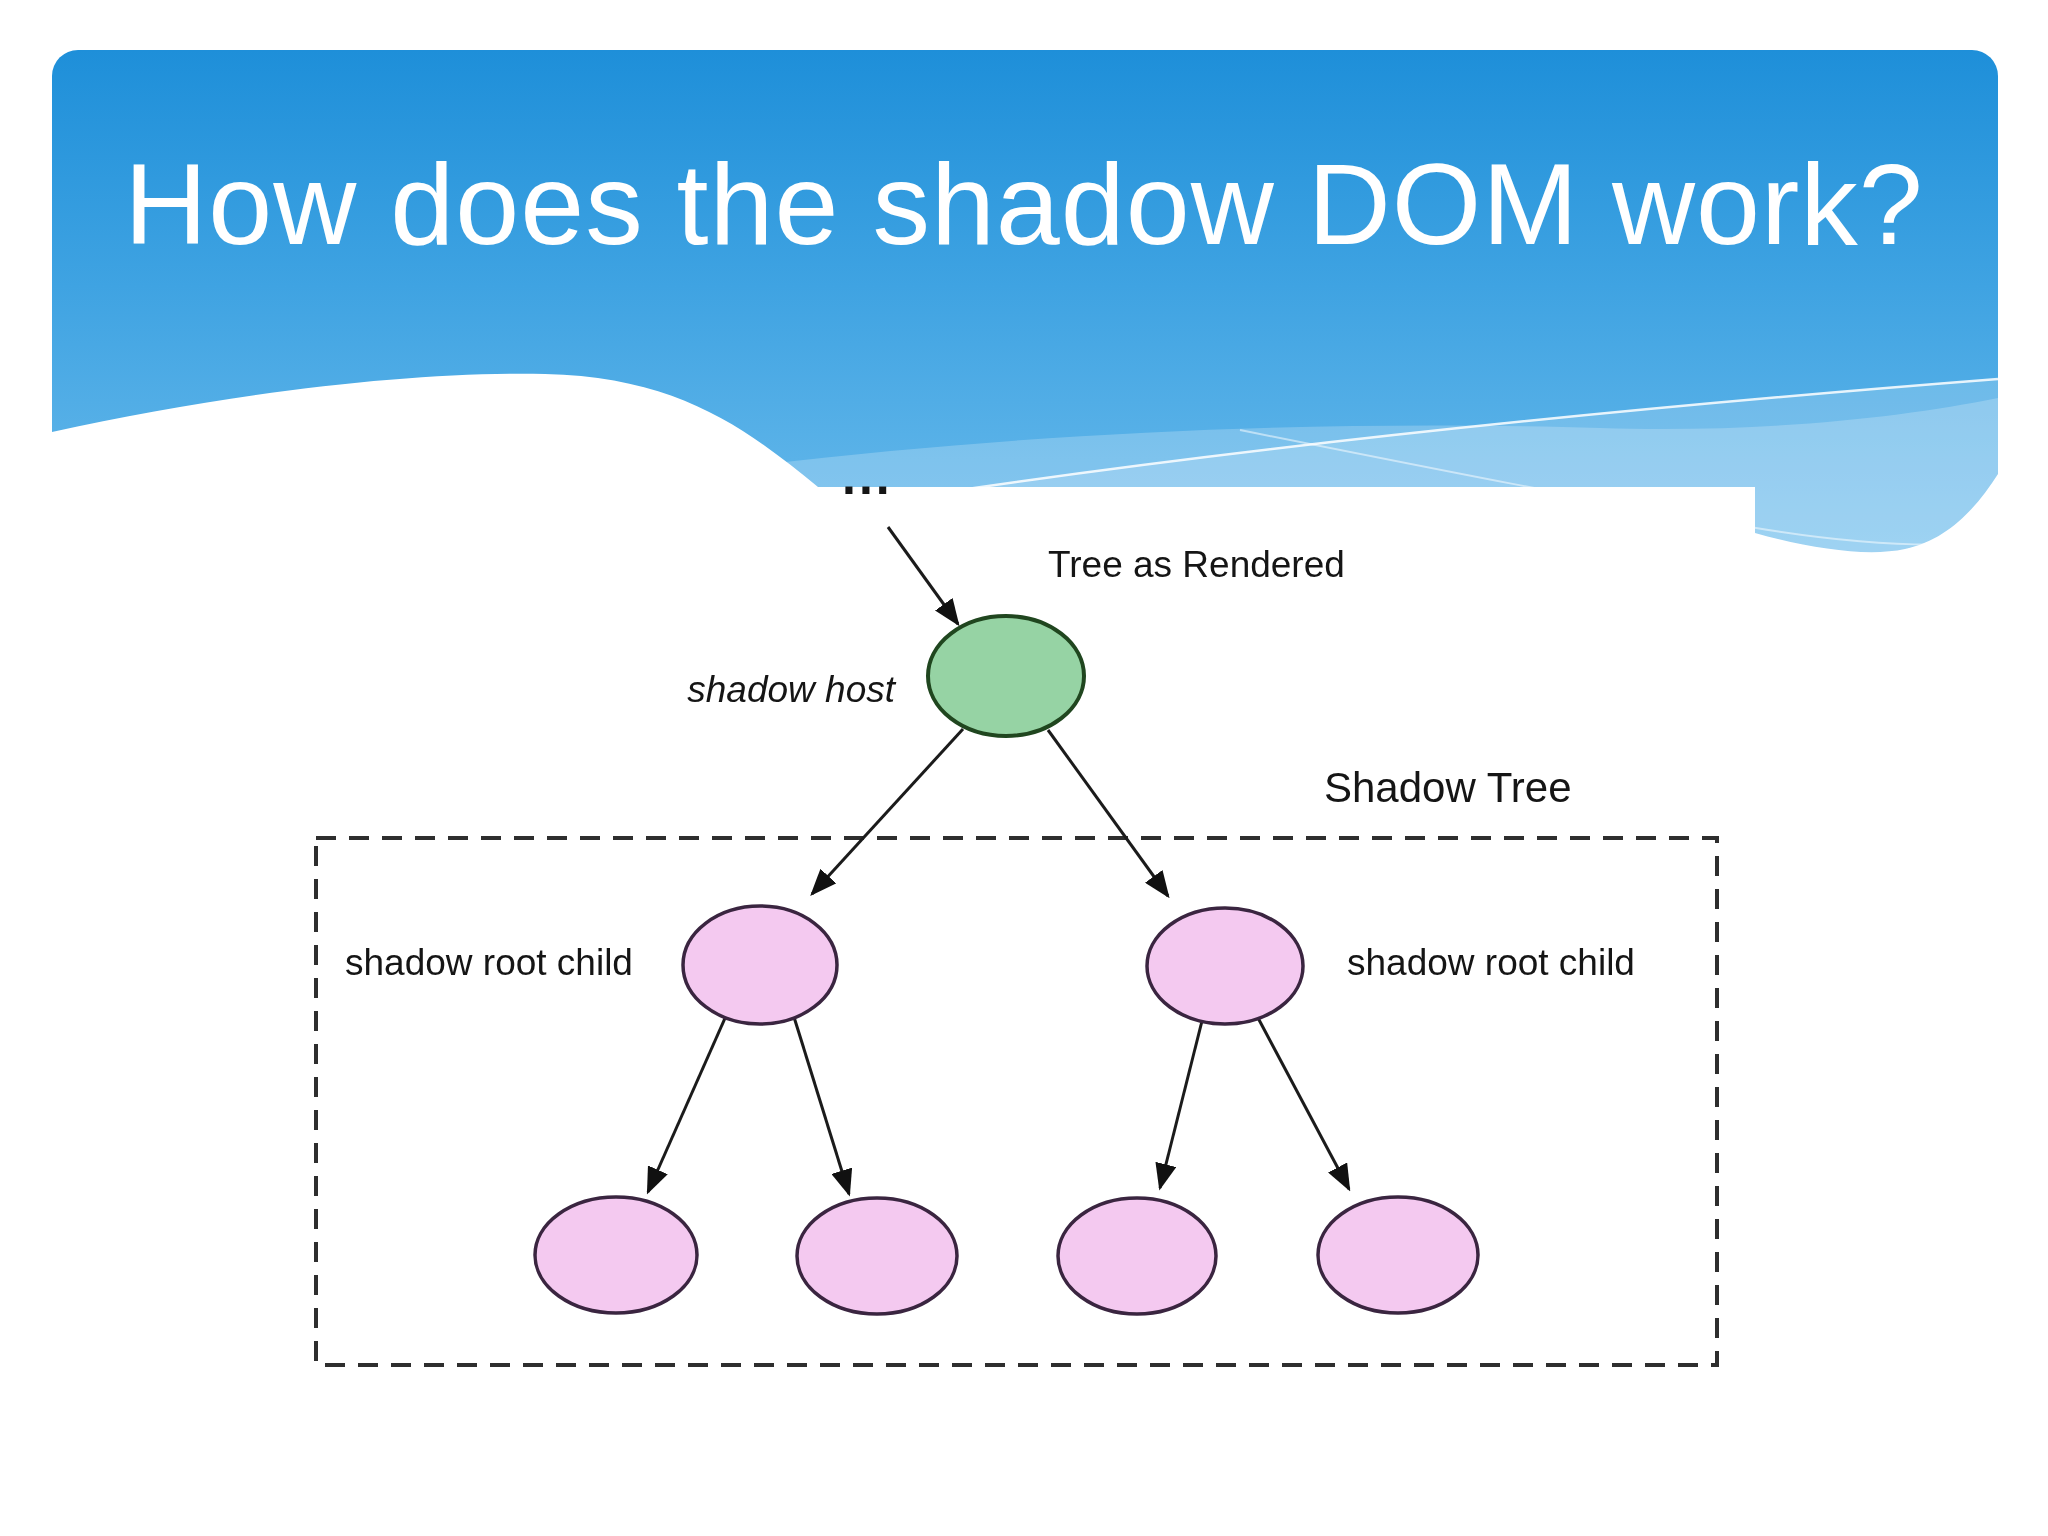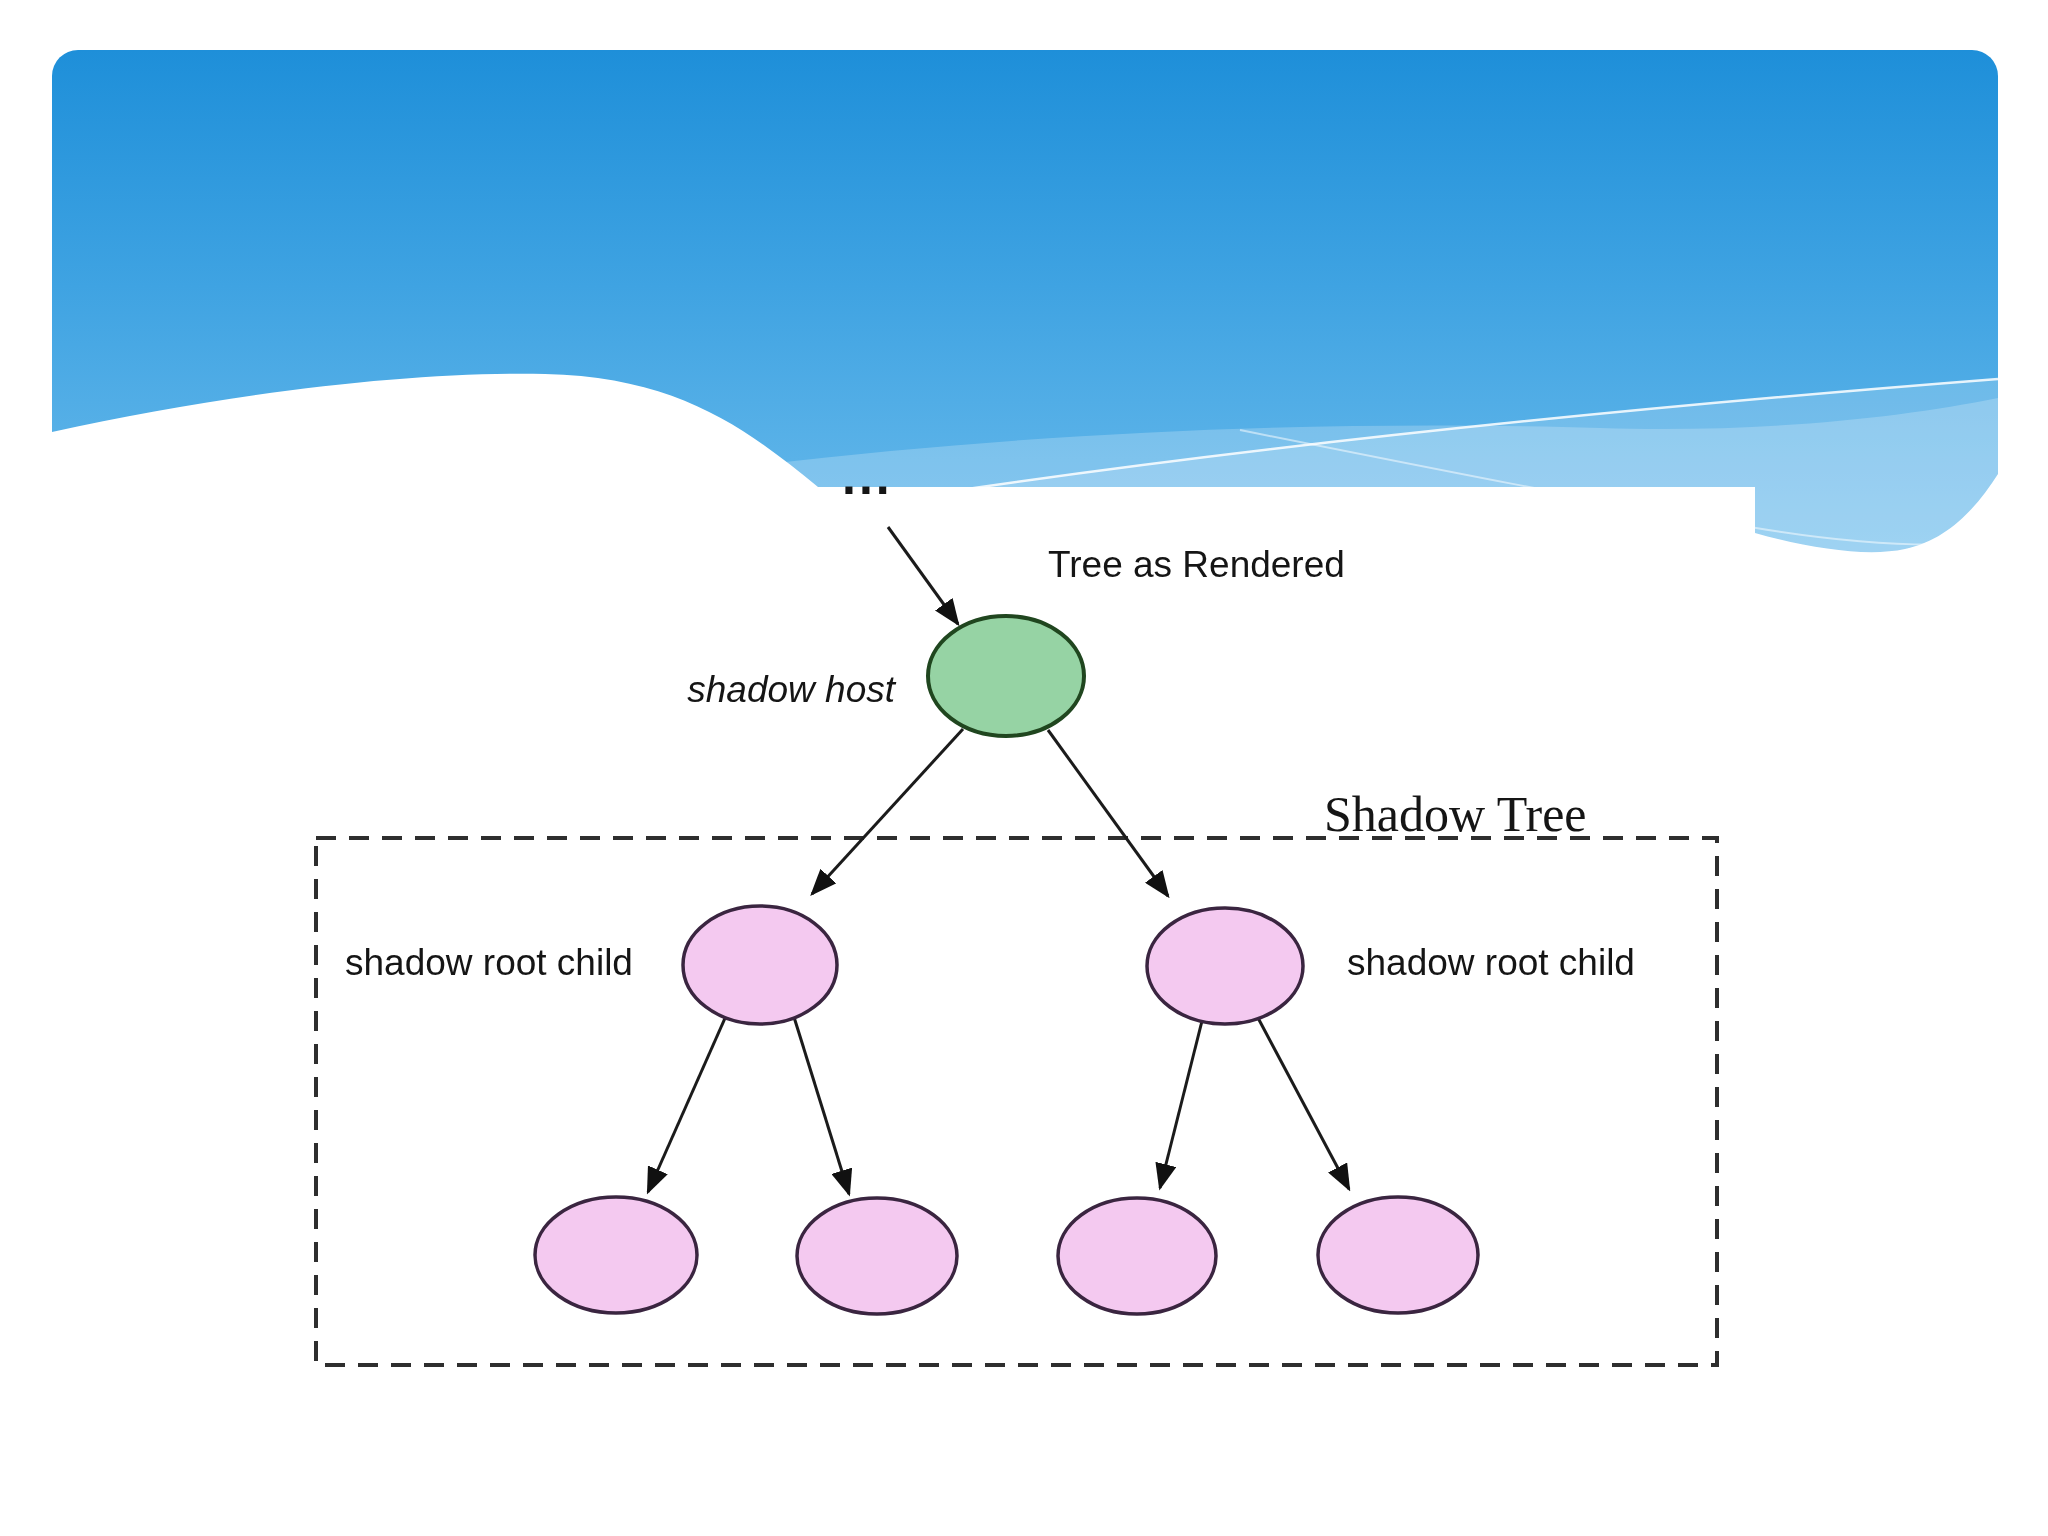--- a/index.html
+++ b/index.html
@@ -23,21 +23,21 @@
   }
   .dlabel{
     position:absolute;
     transform:translateY(-50%);
     font-size:37px;
     color:#151515;
     white-space:nowrap;
   }
   .lbl-shadow-host{left:665px;top:690px;width:230px;text-align:right;font-style:italic;}
   .lbl-tree-as-rendered{left:1048px;top:565px;}
-  .lbl-shadow-tree{left:1324px;top:814px;font-size:50px;font-family:Liberation Serif, serif;}
+  .lbl-shadow-tree{left:1324px;top:788px;font-size:42px;}
   .lbl-src-left{left:345px;top:963px;}
   .lbl-src-right{left:1347px;top:963px;}
   .lbl-ellipsis{
     position:absolute;left:842px;top:452px;
     font-size:50px;font-weight:700;letter-spacing:3px;color:#151515;
     line-height:1;
   }
 </style>
 </head>
 <body>
@@ -82,20 +82,21 @@
 
     <ellipse cx="1006" cy="676" rx="78" ry="60" fill="#96d3a4" stroke="#20461f" stroke-width="4"></ellipse>
     <ellipse cx="760" cy="965" rx="77" ry="59" fill="#f4c9f0" stroke="#3a2540" stroke-width="3.5"></ellipse>
     <ellipse cx="1225" cy="966" rx="78" ry="58" fill="#f4c9f0" stroke="#3a2540" stroke-width="3.5"></ellipse>
     <ellipse cx="616" cy="1255" rx="81" ry="58" fill="#f4c9f0" stroke="#3a2540" stroke-width="3.5"></ellipse>
     <ellipse cx="877" cy="1256" rx="80" ry="58" fill="#f4c9f0" stroke="#3a2540" stroke-width="3.5"></ellipse>
     <ellipse cx="1137" cy="1256" rx="79" ry="58" fill="#f4c9f0" stroke="#3a2540" stroke-width="3.5"></ellipse>
     <ellipse cx="1398" cy="1255" rx="80" ry="58" fill="#f4c9f0" stroke="#3a2540" stroke-width="3.5"></ellipse>
   </svg>
 
+  <div class="slide-title">How does the shadow DOM work?</div>
 
   <div class="lbl-ellipsis">...</div>
   <div class="dlabel lbl-tree-as-rendered">Tree as Rendered</div>
   <div class="dlabel lbl-shadow-host">shadow host</div>
   <div class="dlabel lbl-shadow-tree">Shadow Tree</div>
   <div class="dlabel lbl-src-left">shadow root child</div>
   <div class="dlabel lbl-src-right">shadow root child</div>
 
 </div>
 

